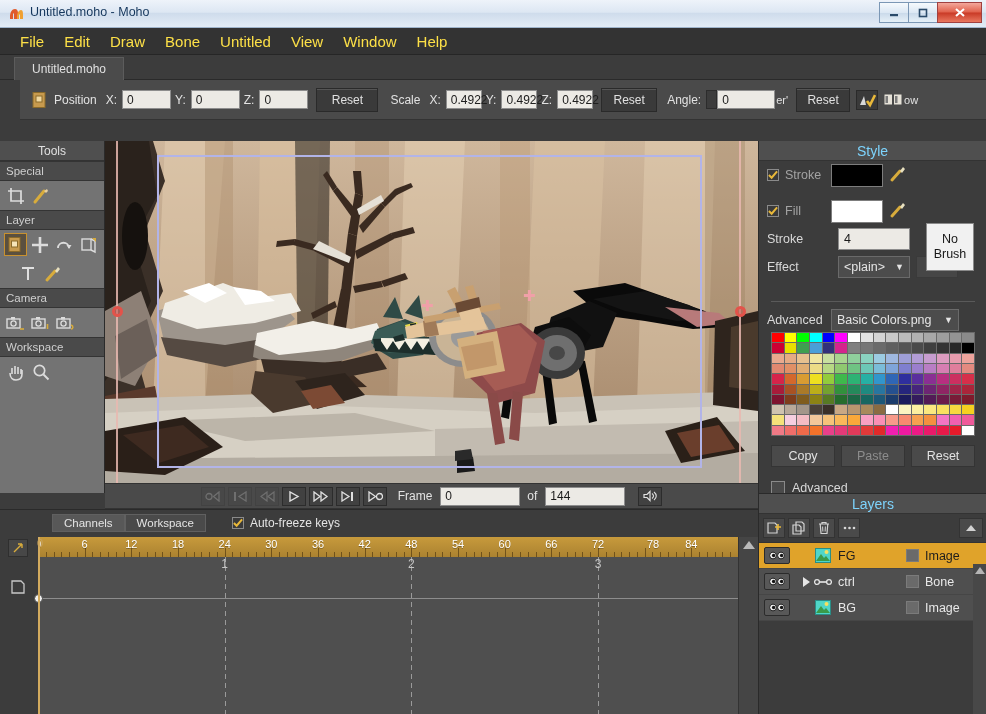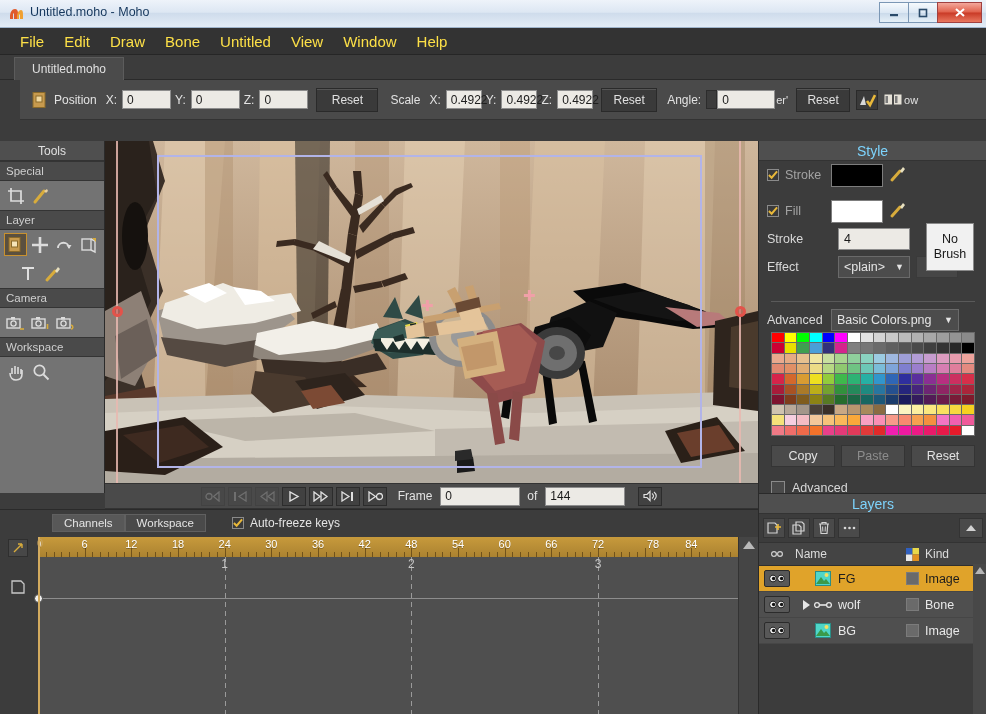--- a/index.html
+++ b/index.html
@@ -995,38 +995,20 @@
               <circle cx="7.5" cy="3" r="1.3" fill="#d8d8d8"></circle>
               <circle cx="12" cy="3" r="1.3" fill="#d8d8d8"></circle>
           </svg>
         </div>
         <div style="margin-left:auto;width:24px;height:20px;background:#4a4a4a;border:1px solid #333;
                     display:flex;align-items:center;justify-content:center;box-sizing:border-box;">
           <div style="width:0;height:0;border-left:5px solid transparent;border-right:5px solid transparent;border-bottom:6px solid #d2d2d2;"></div>
         </div>
       </div>
 
-      <div class="lhdr">
-        <div style="width:36px;display:flex;align-items:center;justify-content:center;">
-          <svg class="gl" width="16" height="10" viewBox="0 0 16 10">
-            <ellipse cx="5" cy="5" rx="2.4" ry="2.4" fill="none" stroke="#cfcfcf" stroke-width="1.2"></ellipse>
-            <ellipse cx="11" cy="5" rx="2.4" ry="2.4" fill="none" stroke="#cfcfcf" stroke-width="1.2"></ellipse>
-          </svg>
-        </div>
-        <div style="flex:1;">Name</div>
-        <div style="width:26px;display:flex;align-items:center;justify-content:center;">
-          <svg class="gl" width="13" height="13" viewBox="0 0 13 13">
-            <rect x="0" y="0" width="6.5" height="6.5" fill="#3060c0"></rect>
-              <rect x="6.5" y="0" width="6.5" height="6.5" fill="#e8d84a"></rect>
-            <rect x="0" y="6.5" width="6.5" height="6.5" fill="#e8e8e8"></rect>
-              <rect x="6.5" y="6.5" width="6.5" height="6.5" fill="#e09020"></rect>
-          </svg>
-        </div>
-        <div style="width:62px;">Kind</div>
-      </div>
 
       <div id="layerrows">
           <div class="lrow sel">
             <div class="eyebtn">
               <svg width="20" height="11" viewBox="0 0 20 11">
                 <ellipse cx="6" cy="5.5" rx="3.4" ry="3.4" fill="#f2f2f2" stroke="#1a1a1a" stroke-width="1"></ellipse>
                 <circle cx="6.6" cy="5.5" r="1.7" fill="#141414"></circle>
                 <ellipse cx="14" cy="5.5" rx="3.4" ry="3.4" fill="#f2f2f2" stroke="#1a1a1a" stroke-width="1"></ellipse>
                 <circle cx="14.6" cy="5.5" r="1.7" fill="#141414"></circle>
               </svg>
@@ -1059,21 +1041,21 @@
             <div style="width: 14px; display: flex; align-items: center; justify-content: center;">
               <div style="width:0;height:0;border-top:5px solid transparent;border-bottom:5px solid transparent;border-left:7px solid #e6e6e6;"></div>
             </div>
             <div style="width: 20px; display: flex; align-items: center; justify-content: center;">
               <svg width="18" height="10" viewBox="0 0 18 10">
                 <circle cx="3" cy="5" r="2.4" fill="none" stroke="#e6e6e6" stroke-width="1.3"></circle>
                 <circle cx="15" cy="5" r="2.4" fill="none" stroke="#e6e6e6" stroke-width="1.3"></circle>
                 <path d="M5.4 5 L12.6 5" stroke="#e6e6e6" stroke-width="1.6"></path>
               </svg>
             </div>
-            <div style="flex: 1 1 0%; padding-left: 5px;">wolf</div>
+            <div style="flex: 1 1 0%; padding-left: 5px;">ctrl</div>
             <div style="width: 26px; display: flex; align-items: center; justify-content: center;">
               <span class="lsqr"></span>
             </div>
             <div style="width: 62px;">Bone</div>
           </div>
           <div class="lrow">
             <div class="eyebtn">
               <svg width="20" height="11" viewBox="0 0 20 11">
                 <ellipse cx="6" cy="5.5" rx="3.4" ry="3.4" fill="#f2f2f2" stroke="#1a1a1a" stroke-width="1"></ellipse>
                 <circle cx="6.6" cy="5.5" r="1.7" fill="#141414"></circle>

